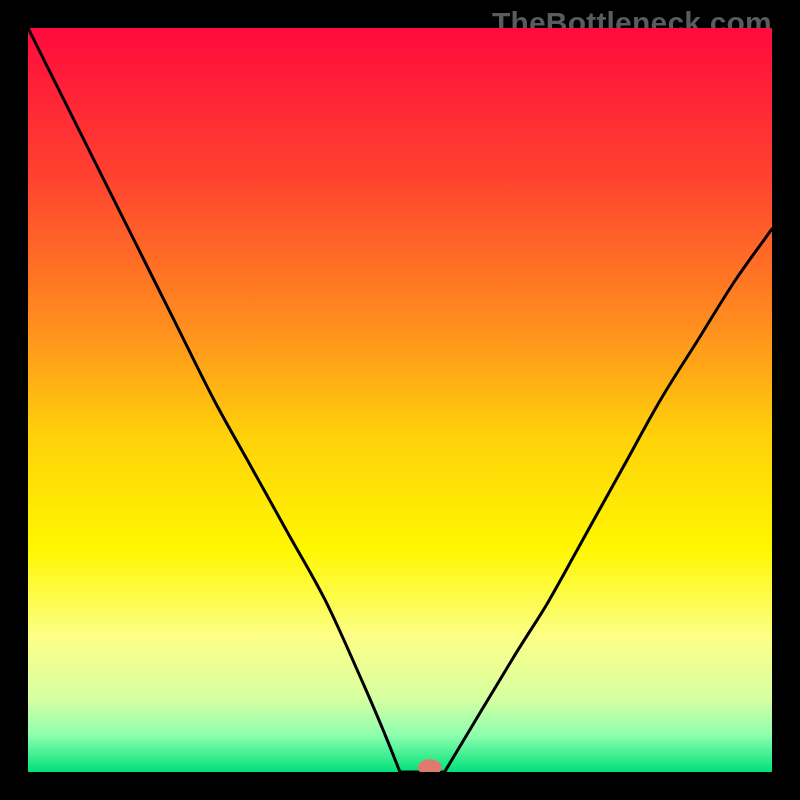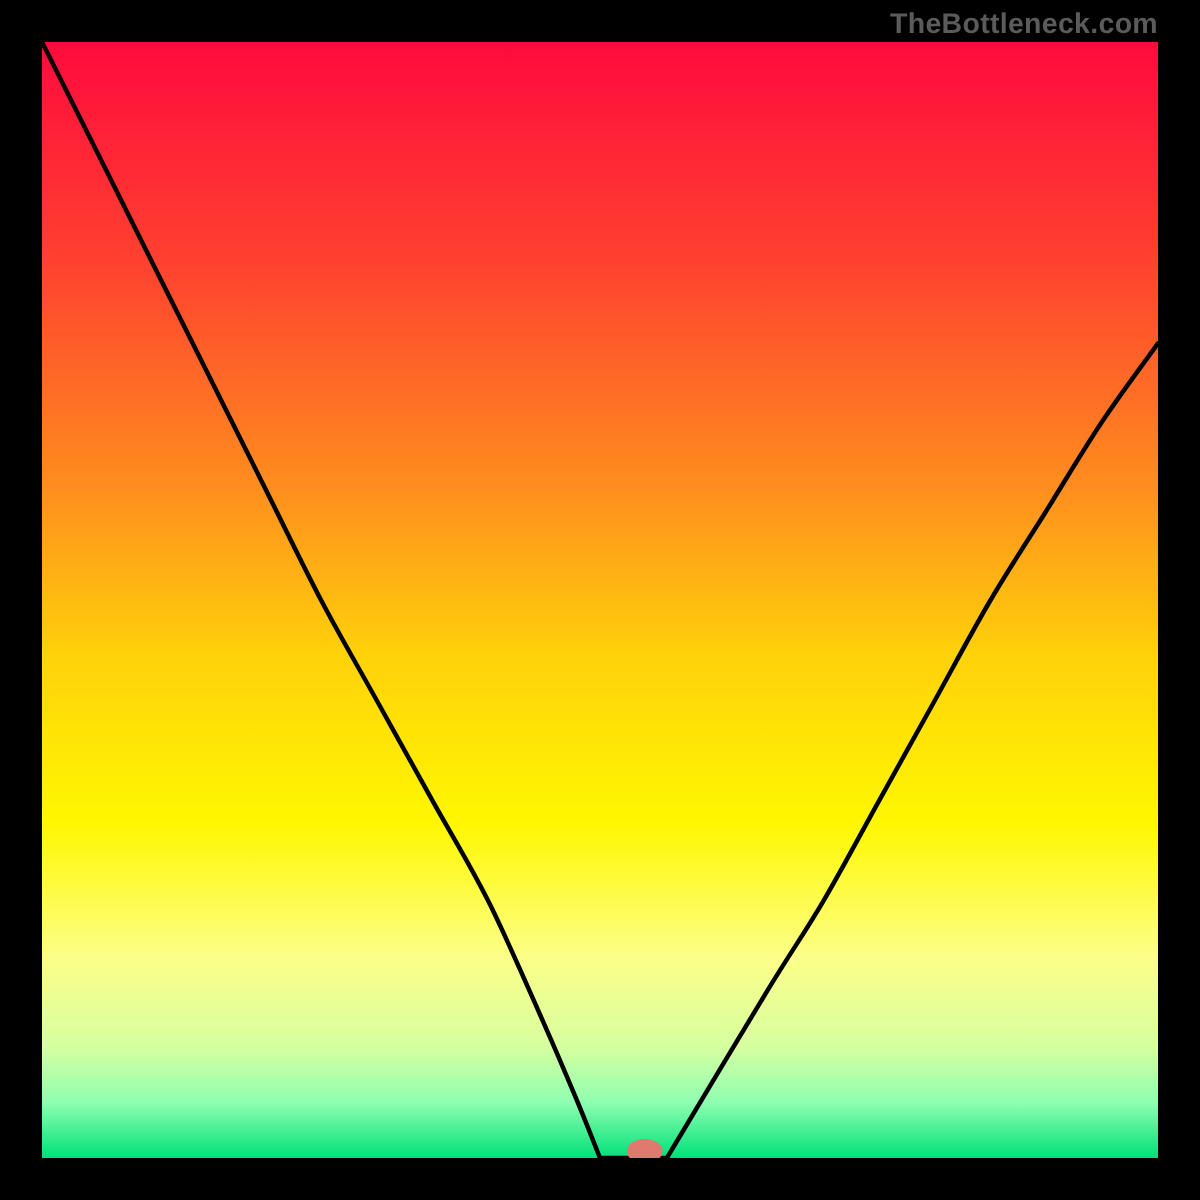--- a/index.html
+++ b/index.html
@@ -22,21 +22,21 @@
     left: 28px;
     top: 28px;
     width: 744px;
     height: 744px;
   }
   .watermark {
     position: absolute;
     top: 6px;
     right: 28px;
     color: #5b5b5b;
-    font-size: 19px;
+    font-size: 30px;
     font-weight: 600;
     letter-spacing: 0.2px;
     user-select: none;
   }
   svg { display: block; }
 </style>
 </head>
 <body>
 
 <div class="frame">

